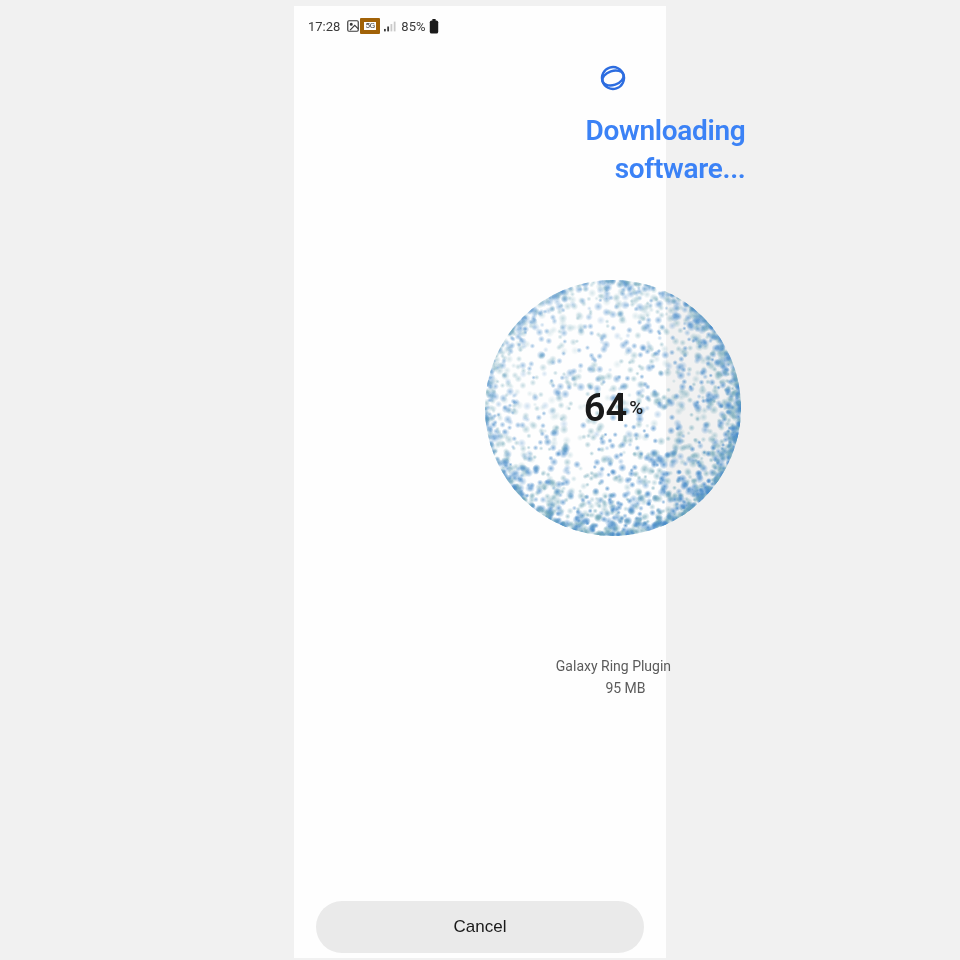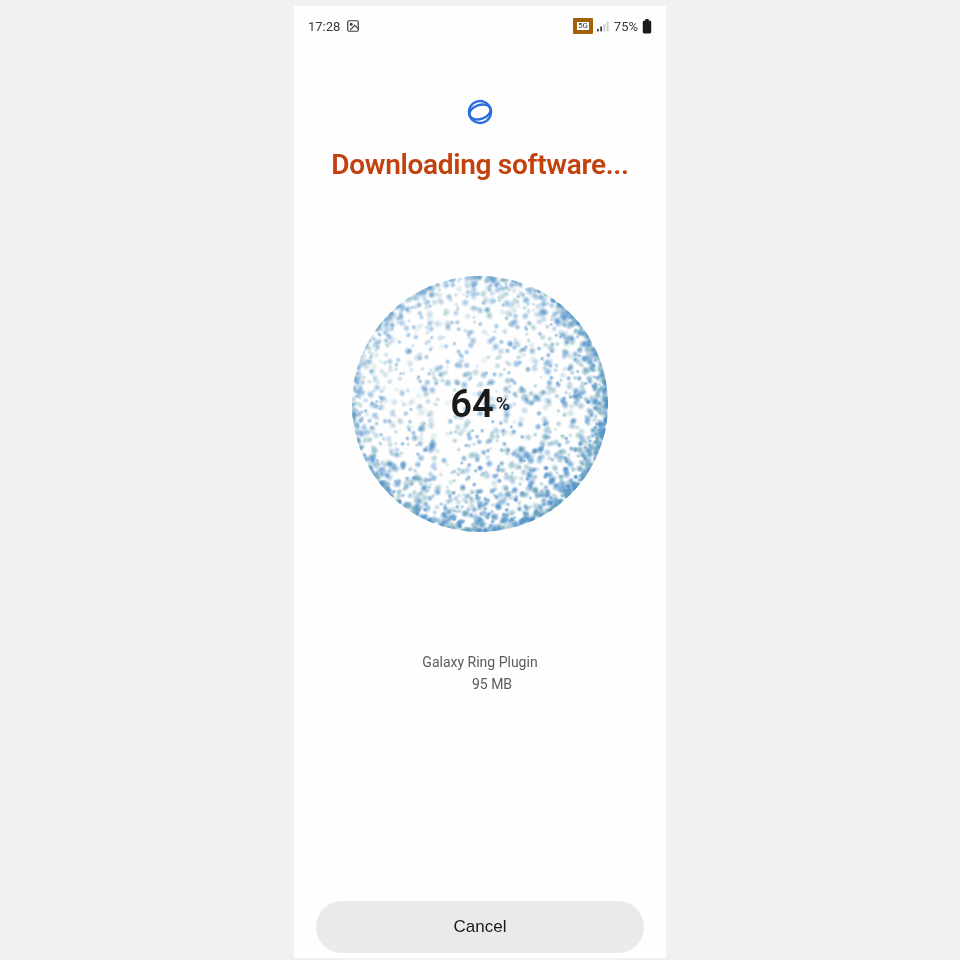--- a/index.html
+++ b/index.html
@@ -11,21 +11,21 @@
     display: flex;
     justify-content: center;
     align-items: flex-start;
   }
   .phone {
     width: 372px;
     height: 952px;
     background: #fefefe;
     margin-top: 6px;
     display: flex;
-    flex-direction: column;
+    flex-direction: row;
     position: relative;
   }
   .status-bar {
     display: flex;
     justify-content: space-between;
     align-items: center;
     padding: 6px 14px 0 14px;
     font-size: 13px;
     color: #3a3a3a;
     height: 34px;
@@ -37,22 +37,22 @@
     flex: 1;
     display: flex;
     flex-direction: column;
     align-items: center;
     padding: 0 28px;
   }
   .ring-icon { margin-top: 56px; }
   .title {
     font-size: 28px;
     font-weight: 600;
-    color: #c2410c;
-    text-align: left;
+    color: #3b82f6;
+    text-align: right;
     line-height: 1.35;
     margin-top: 14px;
     letter-spacing: -0.3px;
   }
   .subtitle {
     font-size: 15px;
     color: #5b5b5b;
     text-align: center;
     line-height: 1.55;
     margin-top: 24px;
@@ -132,21 +132,21 @@
     <div class="status-right">
       <span class="ico" style="font-size:8px;border:4px solid #a16207;padding:0 1px;line-height:1;border-radius:1px;">5G</span>
       <span class="ico">
         <svg width="13" height="11" viewBox="0 0 16 12">
           <rect x="0" y="9" width="2.2" height="3" fill="#3a3a3a"></rect>
           <rect x="4" y="6" width="2.2" height="6" fill="#3a3a3a"></rect>
           <rect x="8" y="3" width="2.2" height="9" fill="#c9c9c9"></rect>
           <rect x="12" y="0" width="2.2" height="12" fill="#c9c9c9"></rect>
         </svg>
       </span>
-      <span>75%</span>
+      <span>85%</span>
       <span class="ico">
         <svg width="10" height="15" viewBox="0 0 10 16">
           <rect x="3" y="0" width="4" height="2" rx="1" fill="#1a1a1a"></rect>
           <rect x="0.5" y="1.5" width="9" height="14" rx="2" fill="#1a1a1a"></rect>
         </svg>
       </span>
     </div>
   </div>
 
   <div class="content">

